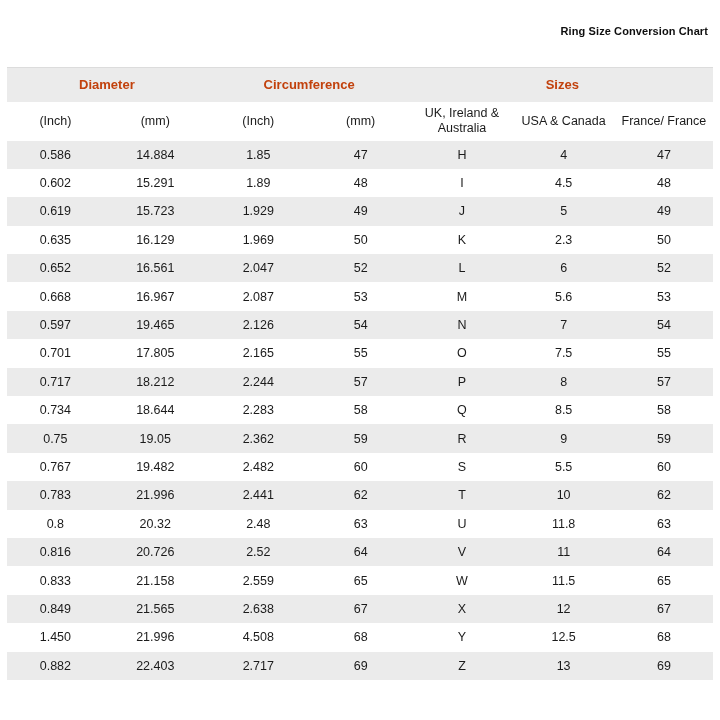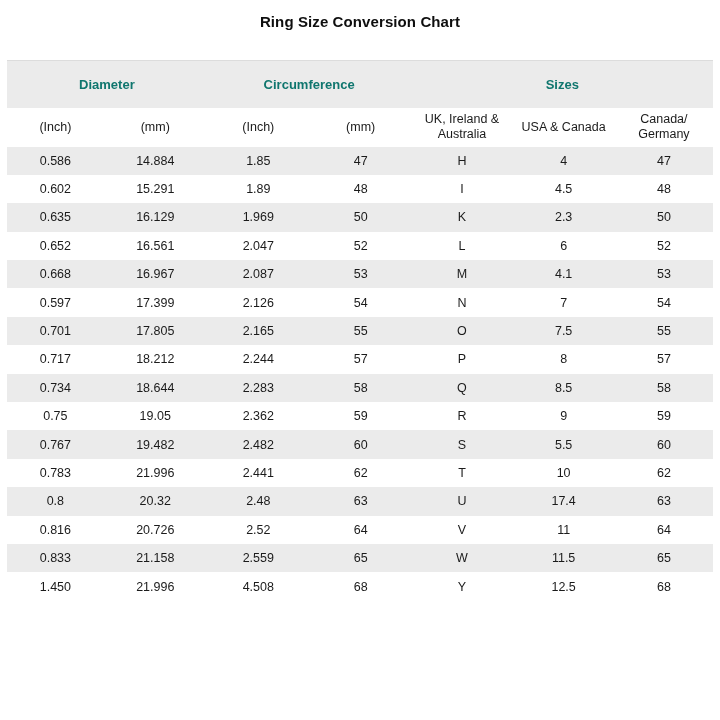--- a/index.html
+++ b/index.html
@@ -9,24 +9,24 @@
     background: #ffffff;
   }
   body {
     width: 720px;
     height: 720px;
     font-family: "Liberation Sans", sans-serif;
     color: #1b1b1b;
     overflow: hidden;
   }
   .title {
-    margin: 0;
+    margin: 12px;
     padding-top: 13px;
-    text-align: center;
-    font-size: 15px;
+    text-align: right;
+    font-size: 11px;
     font-weight: 700;
     color: #0e0e0e;
     letter-spacing: 0.1px;
   }
   .table-wrap {
     margin: 30px 7px 0 7px;
   }
   table.conversion-table {
     width: 100%;
     border-collapse: collapse;
@@ -35,24 +35,24 @@
   }
   th, td {
     padding: 0 2px;
     text-align: center;
     vertical-align: middle;
     font-weight: 400;
     overflow: hidden;
   }
   tr.group-row th {
     background: #ebebeb;
-    height: 47px;
+    height: 34px;
     font-weight: 700;
     font-size: 13px;
-    color: #0f766e;
+    color: #c2410c;
   }
   tr.col-row th {
     background: #ffffff;
     height: 39px;
     font-size: 12.5px;
     line-height: 15px;
     color: #1b1b1b;
   }
   tbody td {
     height: 28.4px;
@@ -89,21 +89,21 @@
           <th colspan="2">Circumference</th>
           <th colspan="3">Sizes</th>
         </tr>
         <tr class="col-row">
           <th>(Inch)</th>
           <th>(mm)</th>
           <th>(Inch)</th>
           <th>(mm)</th>
           <th>UK, Ireland &amp; Australia</th>
           <th>USA &amp; Canada</th>
-          <th>Canada/ Germany</th>
+          <th>France/ France</th>
         </tr>
       </thead>
       <tbody>
           <tr>
             <td>0.586</td>
             <td>14.884</td>
             <td>1.85</td>
             <td>47</td>
             <td>H</td>
             <td>4</td>
@@ -112,20 +112,29 @@
           <tr>
             <td>0.602</td>
             <td>15.291</td>
             <td>1.89</td>
             <td>48</td>
             <td>I</td>
             <td>4.5</td>
             <td>48</td>
           </tr>
           <tr>
+            <td>0.619</td>
+            <td>15.723</td>
+            <td>1.929</td>
+            <td>49</td>
+            <td>J</td>
+            <td>5</td>
+            <td>49</td>
+          </tr>
+          <tr>
             <td>0.635</td>
             <td>16.129</td>
             <td>1.969</td>
             <td>50</td>
             <td>K</td>
             <td>2.3</td>
             <td>50</td>
           </tr>
           <tr>
             <td>0.652</td>
@@ -135,26 +144,26 @@
             <td>L</td>
             <td>6</td>
             <td>52</td>
           </tr>
           <tr>
             <td>0.668</td>
             <td>16.967</td>
             <td>2.087</td>
             <td>53</td>
             <td>M</td>
-            <td>4.1</td>
+            <td>5.6</td>
             <td>53</td>
           </tr>
           <tr>
             <td>0.597</td>
-            <td>17.399</td>
+            <td>19.465</td>
             <td>2.126</td>
             <td>54</td>
             <td>N</td>
             <td>7</td>
             <td>54</td>
           </tr>
           <tr>
             <td>0.701</td>
             <td>17.805</td>
             <td>2.165</td>
@@ -207,21 +216,21 @@
             <td>T</td>
             <td>10</td>
             <td>62</td>
           </tr>
           <tr>
             <td>0.8</td>
             <td>20.32</td>
             <td>2.48</td>
             <td>63</td>
             <td>U</td>
-            <td>17.4</td>
+            <td>11.8</td>
             <td>63</td>
           </tr>
           <tr>
             <td>0.816</td>
             <td>20.726</td>
             <td>2.52</td>
             <td>64</td>
             <td>V</td>
             <td>11</td>
             <td>64</td>
@@ -229,24 +238,42 @@
           <tr>
             <td>0.833</td>
             <td>21.158</td>
             <td>2.559</td>
             <td>65</td>
             <td>W</td>
             <td>11.5</td>
             <td>65</td>
           </tr>
           <tr>
+            <td>0.849</td>
+            <td>21.565</td>
+            <td>2.638</td>
+            <td>67</td>
+            <td>X</td>
+            <td>12</td>
+            <td>67</td>
+          </tr>
+          <tr>
             <td>1.450</td>
             <td>21.996</td>
             <td>4.508</td>
             <td>68</td>
             <td>Y</td>
             <td>12.5</td>
             <td>68</td>
           </tr>
+          <tr>
+            <td>0.882</td>
+            <td>22.403</td>
+            <td>2.717</td>
+            <td>69</td>
+            <td>Z</td>
+            <td>13</td>
+            <td>69</td>
+          </tr>
         </tbody>
     </table>
   </div>
 </div>
 
 </body></html>

